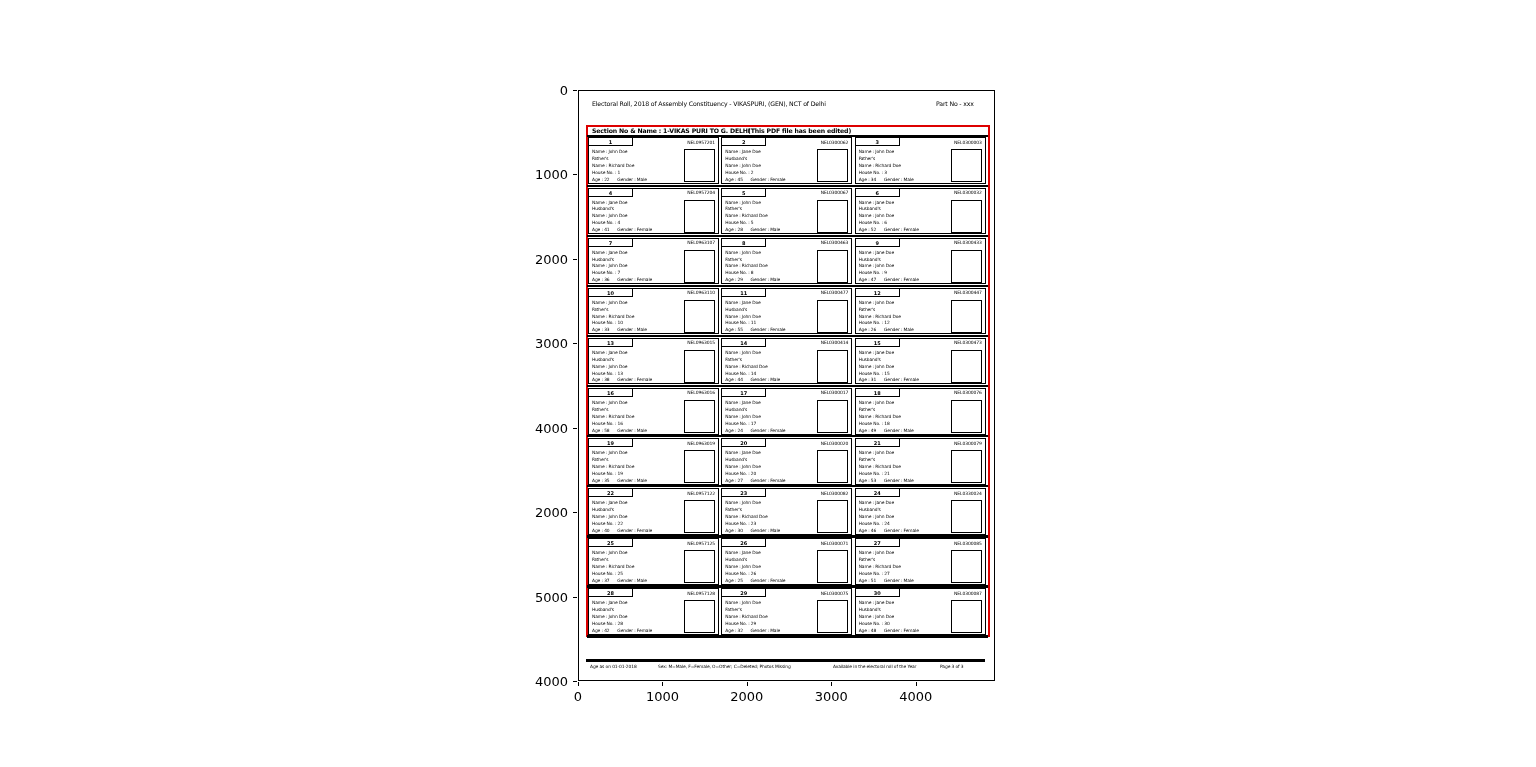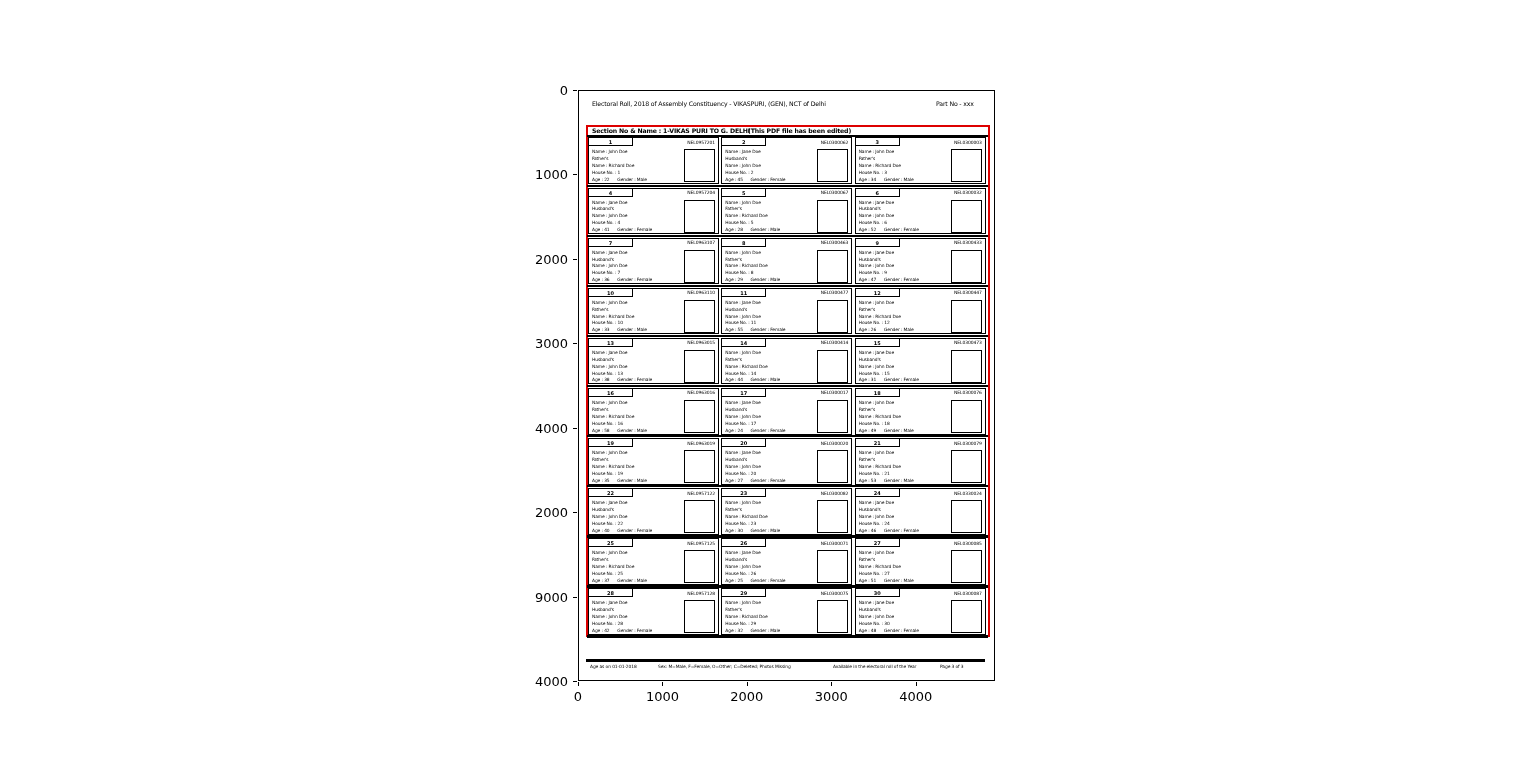--- a/index.html
+++ b/index.html
@@ -42,21 +42,21 @@
      <div class="ytick-label" style="left:522px; top:174.42857142857144px;">1000</div>
       <div class="ytick-mark" style="left:573px; top:258.8571428571429px;"></div>
      <div class="ytick-label" style="left:522px; top:258.8571428571429px;">2000</div>
       <div class="ytick-mark" style="left:573px; top:343.2857142857143px;"></div>
      <div class="ytick-label" style="left:522px; top:343.2857142857143px;">3000</div>
       <div class="ytick-mark" style="left:573px; top:427.7142857142857px;"></div>
      <div class="ytick-label" style="left:522px; top:427.7142857142857px;">4000</div>
       <div class="ytick-mark" style="left:573px; top:512.1428571428571px;"></div>
      <div class="ytick-label" style="left:522px; top:512.1428571428571px;">2000</div>
       <div class="ytick-mark" style="left:573px; top:596.5714285714286px;"></div>
-     <div class="ytick-label" style="left:522px; top:596.5714285714286px;">9000</div>
+     <div class="ytick-label" style="left:522px; top:596.5714285714286px;">5000</div>
       <div class="ytick-mark" style="left:573px; top:681px;"></div>
      <div class="ytick-label" style="left:522px; top:681px;">4000</div>
     </div>
   <div id="xticks">
       <div class="xtick-mark" style="left:578px; top:682px;"></div>
      <div class="xtick-label" style="left:578px; top:689px;">0</div>
       <div class="xtick-mark" style="left:662.4285714285714px; top:682px;"></div>
      <div class="xtick-label" style="left:662.4285714285714px; top:689px;">1000</div>
       <div class="xtick-mark" style="left:746.8571428571429px; top:682px;"></div>
      <div class="xtick-label" style="left:746.8571428571429px; top:689px;">2000</div>

